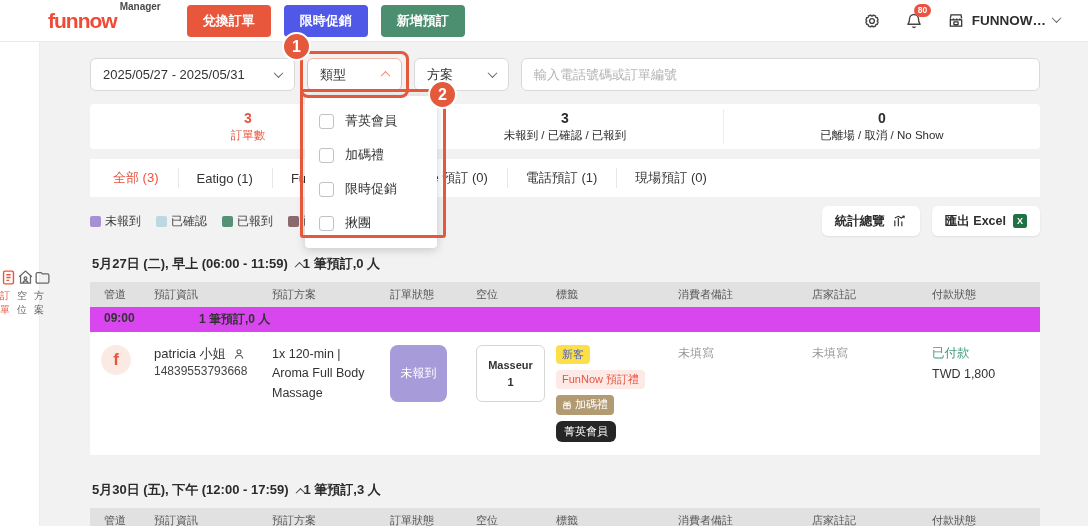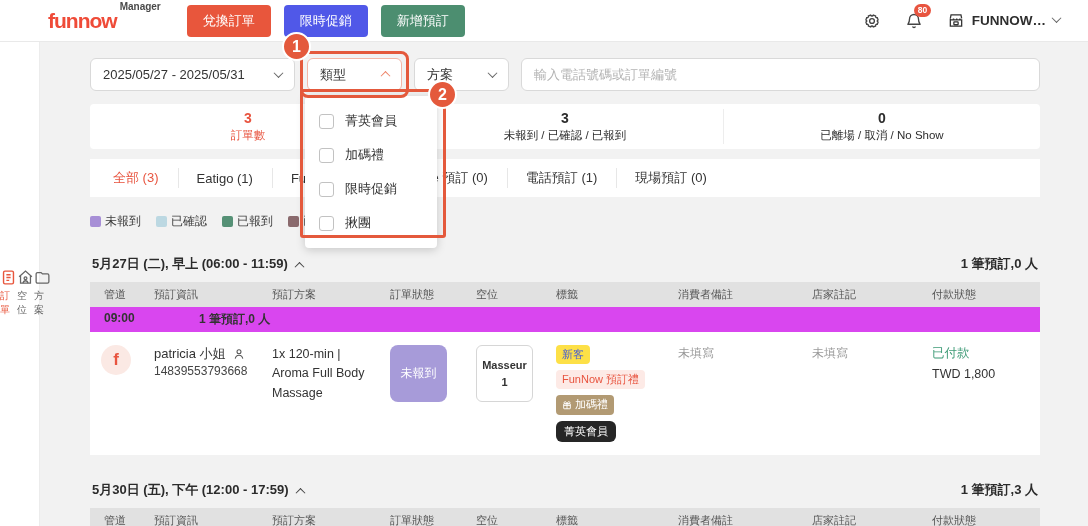--- a/index.html
+++ b/index.html
@@ -4,21 +4,21 @@
 <style>
   * { margin:0; padding:0; box-sizing:border-box; }
   html,body { width:1088px; height:526px; overflow:hidden; }
   body { font-family:"Liberation Sans","DejaVu Sans",sans-serif; background:#f2f2f2; color:#333; font-size:13px; }
 
   
   .topbar { height:42px; background:#fff; border-bottom:1px solid #e9e9e9; display:flex; align-items:center; padding:0 28px 0 48px; position:relative; z-index:30; }
   .logo { font-weight:800; font-size:21px; color:#ef4b38; letter-spacing:-1px; }
   .logo-badge { font-size:10px; font-weight:700; color:#4a4a4a; margin:-8px 0 0 3px; }
   .top-actions { display:flex; gap:13px; margin-left:26px; }
-  .top-btn { border:none; color:#fff; font-size:13px; font-weight:400; padding:7px 16px; border-radius:4px; cursor:pointer; font-family:inherit; }
+  .top-btn { border:none; color:#fff; font-size:13px; font-weight:700; padding:7px 16px; border-radius:4px; cursor:pointer; font-family:inherit; }
   .btn-redeem { background:#e8563c; }
   .btn-flash { background:#5058e8; }
   .btn-new { background:#4c8e70; }
   .top-right { margin-left:auto; display:flex; align-items:center; gap:24px; }
   .icon-btn { position:relative; display:flex; align-items:flex-start; cursor:pointer; }
   .badge { position:absolute; top:-7px; left:9px; background:#e8543f; color:#fff; font-size:8.5px; font-weight:700; border-radius:9px; padding:2px 4px; line-height:1; }
   .account { display:flex; align-items:center; gap:7px; font-weight:700; font-size:13.5px; color:#2e2e2e; cursor:pointer; }
 
   .chev { display:inline-block; width:7px; height:7px; border-right:1.8px solid #666; border-bottom:1.8px solid #666; transform:rotate(45deg) translate(-1px,-1px); }
   .chev.up { transform:rotate(-135deg) translate(-1px,-1px); border-color:#ee8468; }
@@ -74,38 +74,38 @@
   .legend-row { margin-top:9px; display:flex; align-items:center; height:30px; }
   .legend { display:flex; align-items:center; gap:15px; font-size:12px; color:#3c3c3c; }
   .leg { display:flex; align-items:center; gap:4px; }
   .sq { width:11px; height:11px; border-radius:2px; display:inline-block; }
   .legend-btns { margin-left:auto; display:flex; gap:12px; }
   .soft-btn { background:#fff; border:none; border-radius:6px; height:30px; padding:0 13px; font-size:12.5px; font-weight:700; color:#2e2e2e; display:flex; align-items:center; gap:7px; box-shadow:0 1px 2px rgba(0,0,0,.08); cursor:pointer; font-family:inherit; }
   .xls { width:14px; height:14px; background:#1f7145; border-radius:2.5px; color:#fff; font-size:9px; font-weight:800; display:flex; align-items:center; justify-content:center; }
 
   
   .section { margin-top:15px; }
-  .sec-head { display:flex; align-items:center; justify-content:space-between; padding:4px 2px 9px 2px; font-weight:700; font-size:13px; color:#2b2b2b; }
+  .sec-head { display:flex; align-items:center; justify-content:flex-start; padding:4px 2px 9px 2px; font-weight:700; font-size:13px; color:#2b2b2b; }
   .sec-title { display:flex; align-items:center; gap:8px; cursor:pointer; }
   .sec-title .chev { border-color:#444; margin-top:3px; }
   .tgrid { display:grid; grid-template-columns:50px 118px 118px 86px 80px 122px 134px 120px 1fr; }
   .thead { background:#e1e1e1; font-size:11px; color:#555; }
   .thead > div { padding:5px 6px 5px 14px; }
   .timerow { background:#d946ef; font-size:12px; font-weight:700; color:#333;gap:45px; }
   .timerow > div { padding:4px 6px 4px 14px; }
   .timerow .span { grid-column:2 / 10; }
   .brow { background:#fff; align-items:start; }
   .brow > div { padding:13px 6px 13px 14px; }
   .chan-cell { padding-left:11px !important; }
   .f-circ { width:30px; height:30px; border-radius:50%; background:#fbe9e4; color:#e8543f; font-weight:800; font-size:17px; display:flex; align-items:center; justify-content:center; }
   .cust-name { font-size:13px; color:#333; display:flex; align-items:center; gap:6px; }
   .cust-id { margin-top:1px; font-size:12px; color:#444; display:flex; align-items:center; gap:6px; }
   .plan-txt { font-size:12.5px; line-height:1.55; color:#333; padding-right:14px; }
   .status-badge { width:57px; height:57px; border-radius:8px; background:#a79bd9; color:#fff; font-size:12px; display:flex; align-items:center; justify-content:center; }
-  .seat-box { width:57px; height:57px; border-radius:6px; border:1px solid #d6d6d6; background:#fff; font-size:11px; font-weight:700; color:#333; display:flex; flex-direction:column; align-items:center; justify-content:center; line-height:1.5; }
+  .seat-box { width:69px; height:57px; border-radius:6px; border:1px solid #d6d6d6; background:#fff; font-size:11px; font-weight:700; color:#333; display:flex; flex-direction:column; align-items:center; justify-content:center; line-height:1.5; }
   .tags { display:flex; flex-wrap:wrap; gap:6px; padding-right:8px; }
   .chip { font-size:11px; padding:3px 6px; border-radius:4px; line-height:1.2; display:inline-flex; align-items:center; gap:3px; white-space:nowrap; }
   .chip-blue { background:#fde047; color:#4a5fd0; }
   .chip-coral { background:#fdeae6; color:#e8543f; }
   .chip-tan { background:#b29a73; color:#fff; }
   .chip-black { background:#262626; color:#fff; border-radius:6px; padding:4px 8px; }
   .note { font-size:12px; color:#9a9a9a; }
   .pay-paid { font-size:12.5px; color:#3f9b77; }
   .pay-amt { margin-top:5px; font-size:12.5px; color:#333; }
 
@@ -268,20 +268,34 @@
         </span>
       <span class="leg">
           <span class="sq" style="background:#8a6a6d"></span>
           <span>已離場</span>
         </span>
       <span class="leg">
           <span class="sq" style="background:#5d6166"></span>
           <span></span>
         </span>
     </div>
+    <div class="legend-btns">
+      <button class="soft-btn">
+        <span>統計總覽</span>
+        <svg width="15" height="14" viewBox="0 0 24 24" fill="none" stroke="#2e2e2e" stroke-width="2">
+            <path d="M4 21V11M10 21V7M16 21v-8"></path>
+            <path d="M4 7l6-3 5 3 5-3"></path>
+            <path d="M17 3.5 20 4l-.5 3"></path>
+          </svg>
+      </button>
+      <button class="soft-btn">
+        <span>匯出 Excel</span>
+        <span class="xls">X</span>
+      </button>
+    </div>
   </div>
 
   <section class="section">
     <div class="sec-head">
       <span class="sec-title">
         <span>5月27日 (二), 早上 (06:00 - 11:59)</span>
         <span class="chev up"></span>
       </span>
       <span>1 筆預訂,0 人</span>
     </div>

